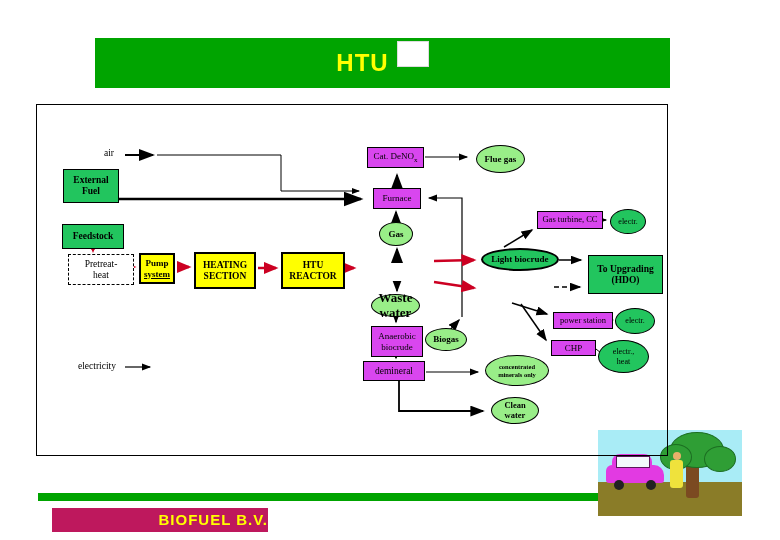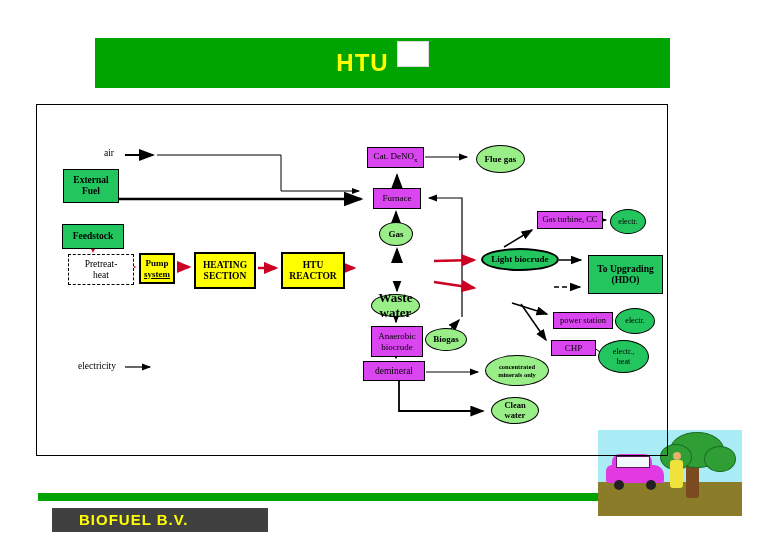--- a/index.html
+++ b/index.html
@@ -26,24 +26,24 @@
   .dashed{border:1.5px dashed #000;background:#fff;}
   .ell{border:1.5px solid #000;border-radius:50%;}
   .gr{background:#99ee88;}
   .bold{font-weight:bold;}
   .plain-label{position:absolute;font-size:9.5px;z-index:4;}
   .sub{font-size:7px;vertical-align:sub;}
   .us{text-decoration:underline;}
   svg.wires{position:absolute;left:0;top:0;z-index:3;pointer-events:none;}
   
   .thinbar{position:absolute;left:38px;top:493px;width:560px;height:8px;background:#00a400;z-index:0;}
-  .biofuel{position:absolute;left:52px;top:508px;width:216px;height:24px;background:#404040;
+  .biofuel{position:absolute;left:52px;top:508px;width:216px;height:24px;background:#be185d;
            color:#ffff00;font-family:"Liberation Sans", sans-serif;font-weight:bold;
            font-size:15px;line-height:24px;padding-left:27px;box-sizing:border-box;
-           letter-spacing:1px;z-index:0;}
+           letter-spacing:1px;z-index:0;text-align:right;}
   
   .clipart{position:absolute;left:598px;top:430px;width:144px;height:86px;z-index:1;overflow:hidden;}
   .sky{position:absolute;left:0;top:0;width:144px;height:60px;background:#a9ecf6;}
   .ground{position:absolute;left:0;top:52px;width:144px;height:34px;background:#8a7c28;}
   .trunk{position:absolute;left:88px;top:26px;width:13px;height:42px;background:#7b4a21;border-radius:3px;}
   .foli{position:absolute;background:#2f9e35;border-radius:50%;border:1px solid #1c6e22;}
   .carbody{position:absolute;left:8px;top:35px;width:58px;height:18px;background:#e23ae2;border-radius:6px 10px 3px 3px;}
   .carcab{position:absolute;left:14px;top:24px;width:40px;height:14px;background:#e23ae2;border-radius:8px 8px 0 0;}
   .carwin{position:absolute;left:18px;top:26px;width:32px;height:10px;background:#f2f9fb;border:1px solid #5a165a;}
   .wheel{position:absolute;top:50px;width:10px;height:10px;background:#222;border-radius:50%;}

